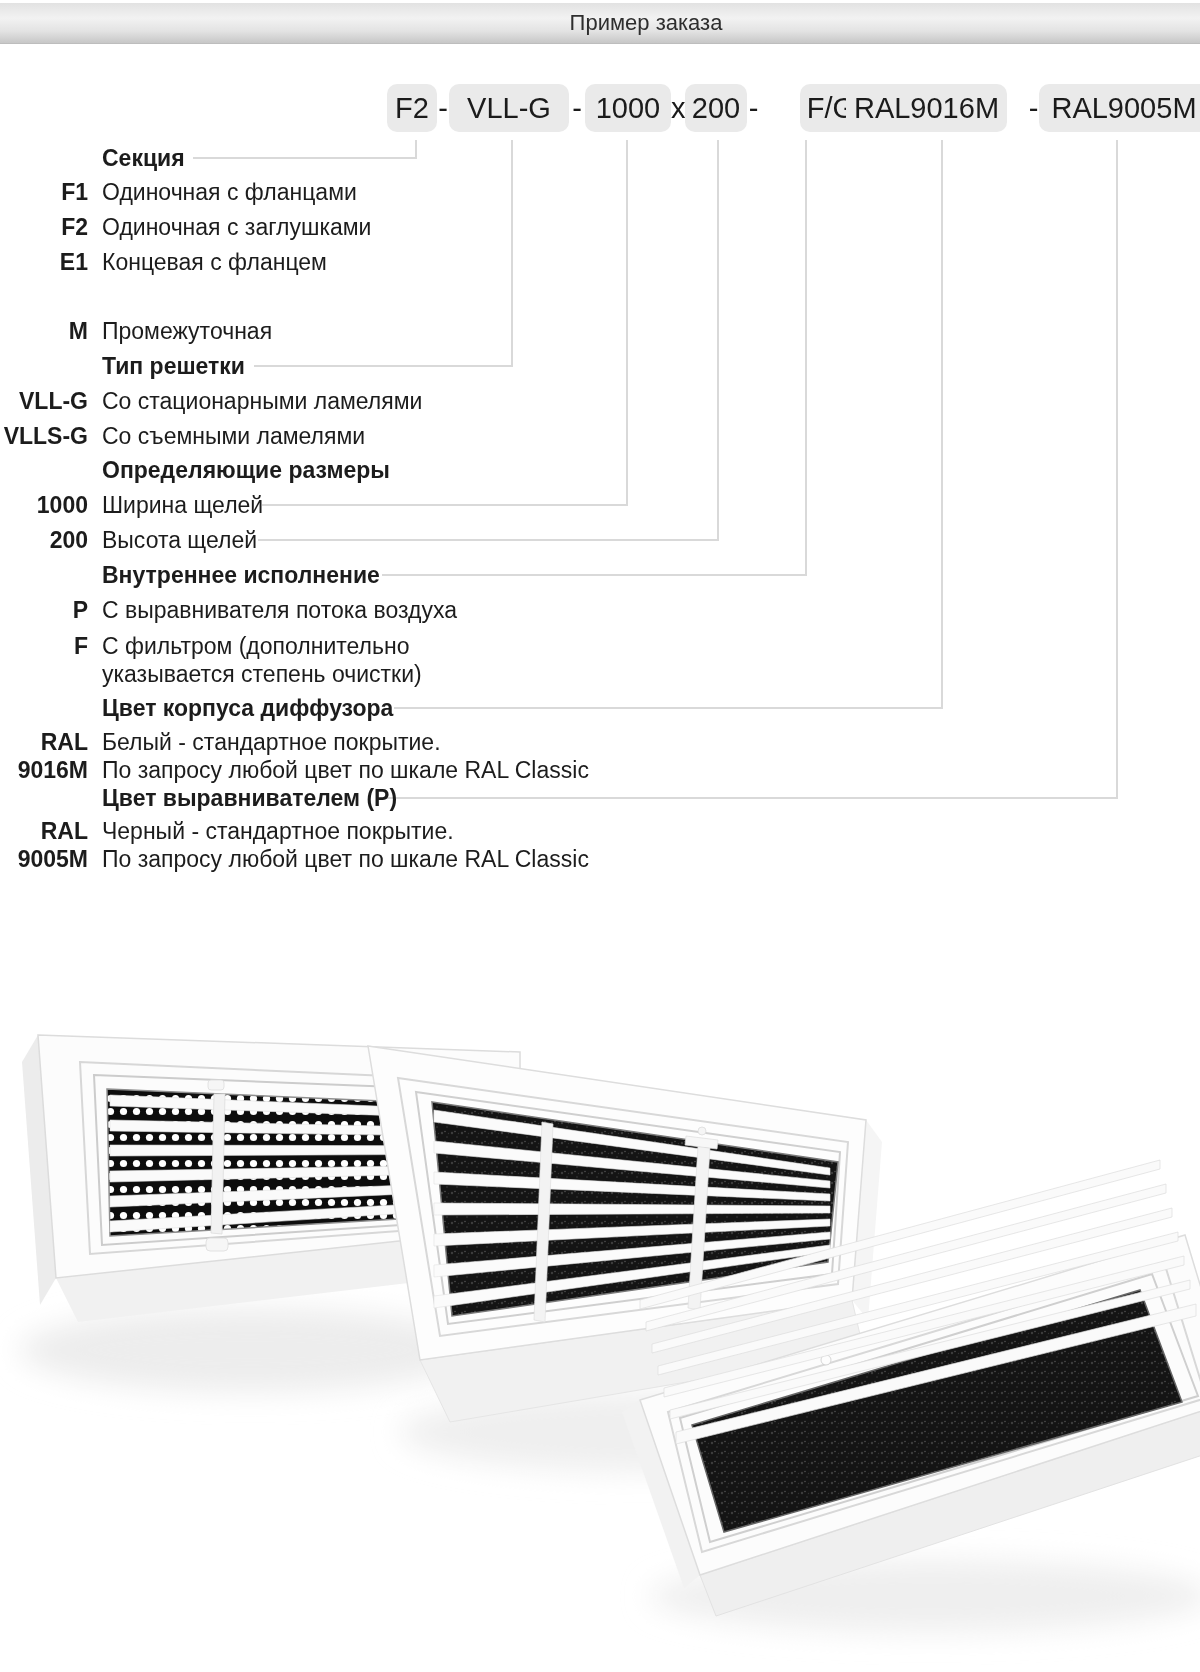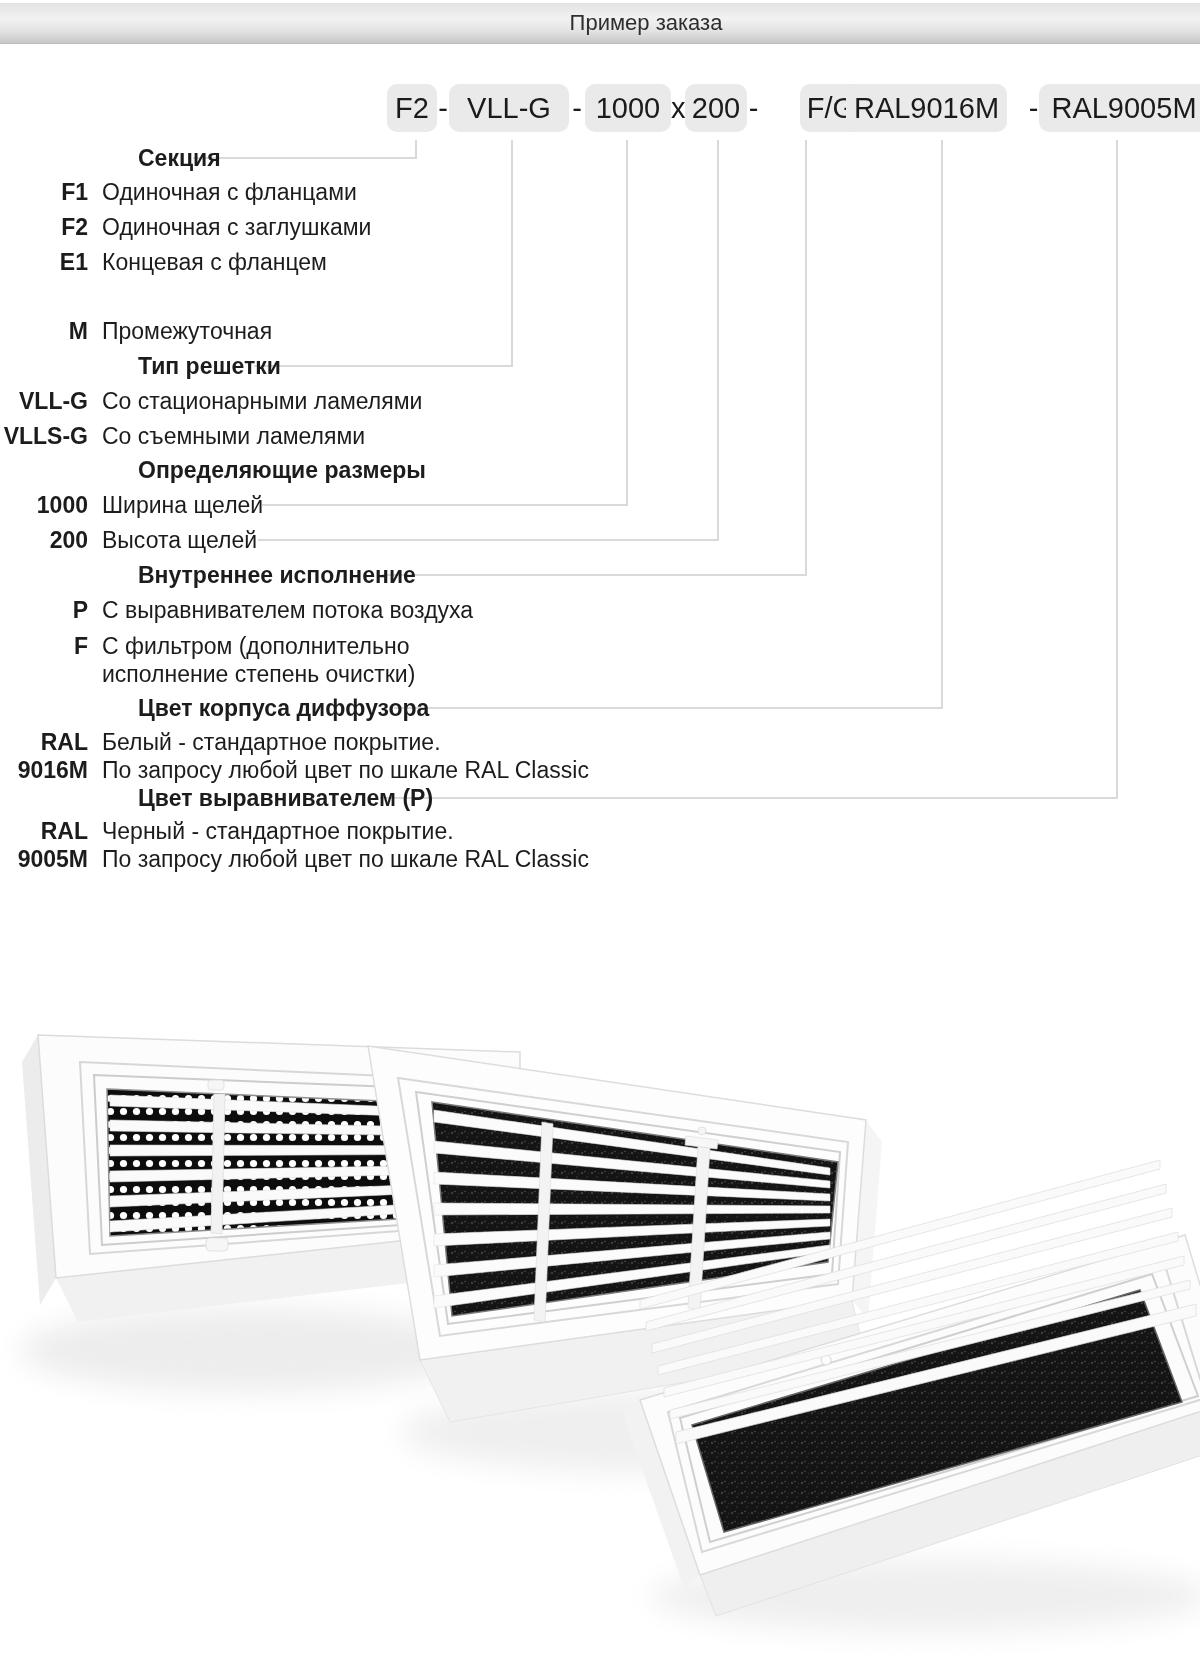--- a/index.html
+++ b/index.html
@@ -23,21 +23,21 @@
 
   
   .connectors{position:absolute;left:0;top:0;pointer-events:none;}
   .legend{position:absolute;left:0;top:0;width:1200px;height:940px;font-size:23px;}
   .lrow{position:absolute;left:0;display:flex;align-items:flex-start;}
   .lbl{display:flex;flex-direction:column;align-items:flex-end;width:88px;flex:0 0 88px;
        font-weight:bold;}
   .lbl span{white-space:nowrap;line-height:28px;}
   .txt{margin-left:14px;}
   .txt span{display:block;white-space:nowrap;line-height:28px;}
-  .heading .txt span{font-weight:bold;margin-left:36px;}
+  .heading .txt span{font-weight:bold;}
 
   .gallery{position:absolute;left:0;top:940px;}
 </style>
 </head>
 <body>
 
 <div class="page">
 
   <div class="header-bar">
     <div class="title">Пример заказа</div>
@@ -162,30 +162,30 @@
       <div class="lbl"></div>
       <div class="txt">
           <span>Внутреннее исполнение</span>
         </div>
     </div>
     <div class="lrow" style="top:596px">
       <div class="lbl">
           <span>P</span>
         </div>
       <div class="txt">
-          <span>С выравнивателем потока воздуха</span>
+          <span>С выравнивателя потока воздуха</span>
         </div>
     </div>
     <div class="lrow" style="top:632px">
       <div class="lbl">
           <span>F</span>
         </div>
       <div class="txt">
         <span>С фильтром (дополнительно</span>
-        <span>исполнение степень очистки)</span>
+        <span>указывается степень очистки)</span>
       </div>
     </div>
 
     <div class="lrow heading" style="top:694px">
       <div class="lbl"></div>
       <div class="txt">
           <span>Цвет корпуса диффузора</span>
         </div>
     </div>
     <div class="lrow" style="top:728px">

